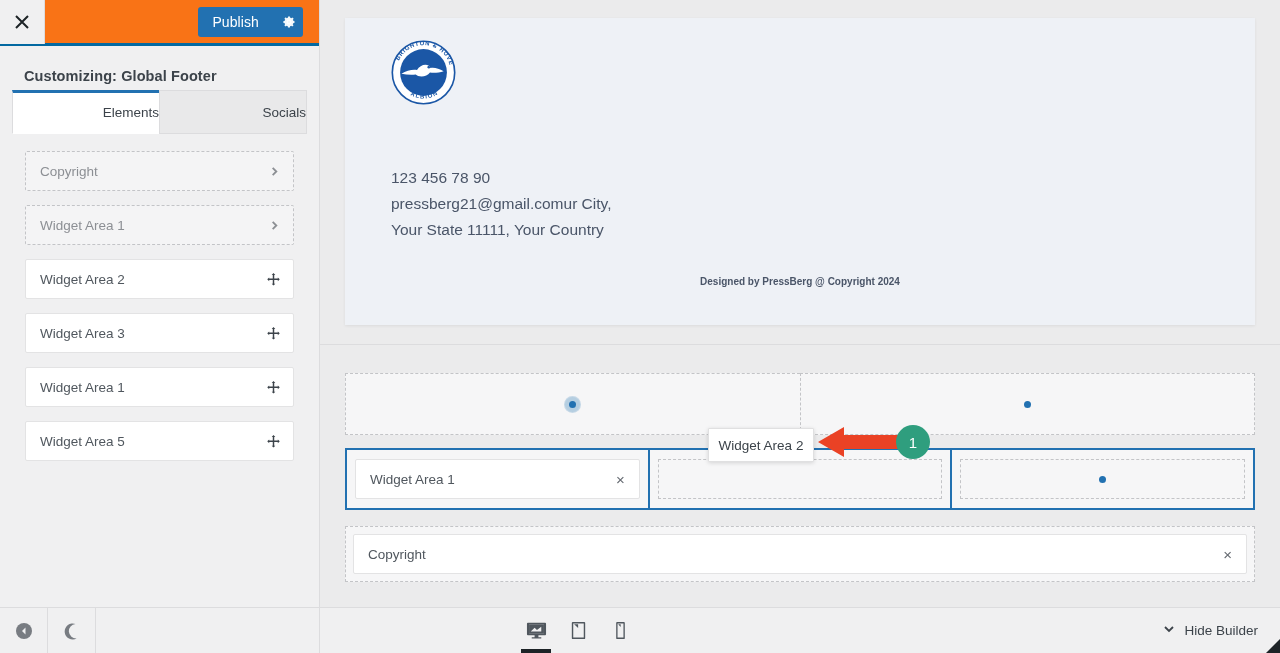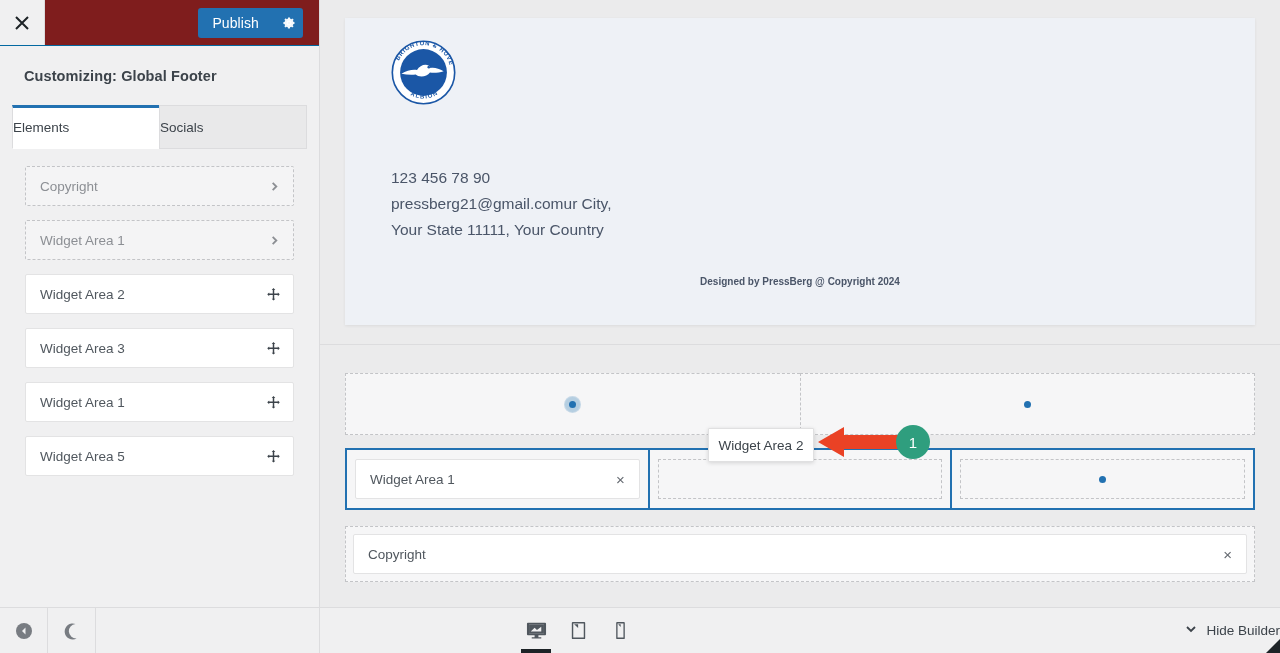--- a/index.html
+++ b/index.html
@@ -13,23 +13,23 @@
 
   
   .customizer {
     width: 320px; height: 653px;
     background: #f0f0f1;
     border-right: 1px solid #dcdcde;
     display: flex; flex-direction: column;
     position: relative;
   }
   .cz-header {
-    height: 46px; background: #7f1d1d;
+    height: 46px; background: #f97316;
     display: flex; align-items: center;
-    border-bottom: 1px solid #0369a1;
+    border-bottom: 3px solid #0369a1;
     position: relative;
   }
   .cz-close {
     width: 45px; height: 45px;
     display: flex; align-items: center; justify-content: center;
     border-right: 1px solid #dcdcde;
     cursor: pointer; background: #f0f0f1;
   }
   .cz-close svg { width: 16px; height: 16px; }
   .cz-spacer { flex: 1; }
@@ -47,28 +47,28 @@
   }
   .publish-gear {
     background: #2271b1; color: #fff;
     width: 30px; display: flex; align-items: center; justify-content: center;
     cursor: pointer; border-left: 1px solid #2271b1;
   }
   .publish-gear svg { width: 14px; height: 14px; fill: #fff; }
 
   .cz-title {
     font-size: 14.5px; color: #3c434a; font-weight: 700;
-    padding: 22px 24px 20px 24px;
+    padding: 22px 24px 5px 24px;
     letter-spacing: .1px;
   }
 
   .cz-tabs { display: flex; padding: 0 12px; position: relative; }
   .cz-tab {
-    flex: 1; text-align: left; font-size: 13.5px;
-    color: #3c434a; padding: 14px 0 13px 0;
+    flex: 1; text-align: right; font-size: 13.5px;
+    color: #3c434a; padding: 14px 0 13px 11px;
     background: #e9e9ea;
     border: 1px solid #dcdcde;
     cursor: pointer; position: relative; top: 1px;
   }
   .cz-tab.active {
     background: #fff; border-bottom-color: #fff;
     border-top: 3px solid #2271b1; padding-top: 12px;
   }
   .cz-tab:first-child { border-right: none; }
 
@@ -227,21 +227,21 @@
     width: 42px; height: 45px;
     display: flex; align-items: center; justify-content: center;
     cursor: pointer; position: relative;
   }
   .devbtn svg { width: 21px; height: 21px; fill: #50575e; }
   .devbtn.active::after {
     content: ""; position: absolute; bottom: 0; left: 6px; right: 6px;
     height: 4px; background: #1d2327;
   }
   .hide-builder {
-    margin-left: auto; 
+    margin-left: auto; margin-right: 22px;
     display: flex; align-items: center; gap: 9px;
     font-size: 13.5px; color: #3c434a; cursor: pointer;
   }
   .hide-builder svg { width: 12px; height: 12px; fill: none; stroke: #3c434a; stroke-width: 1.8; }
 
   .corner-fold {
     position: absolute; right: 0; bottom: 0;
     width: 0; height: 0;
     border-left: 14px solid transparent;
     border-bottom: 14px solid #1d2327;

